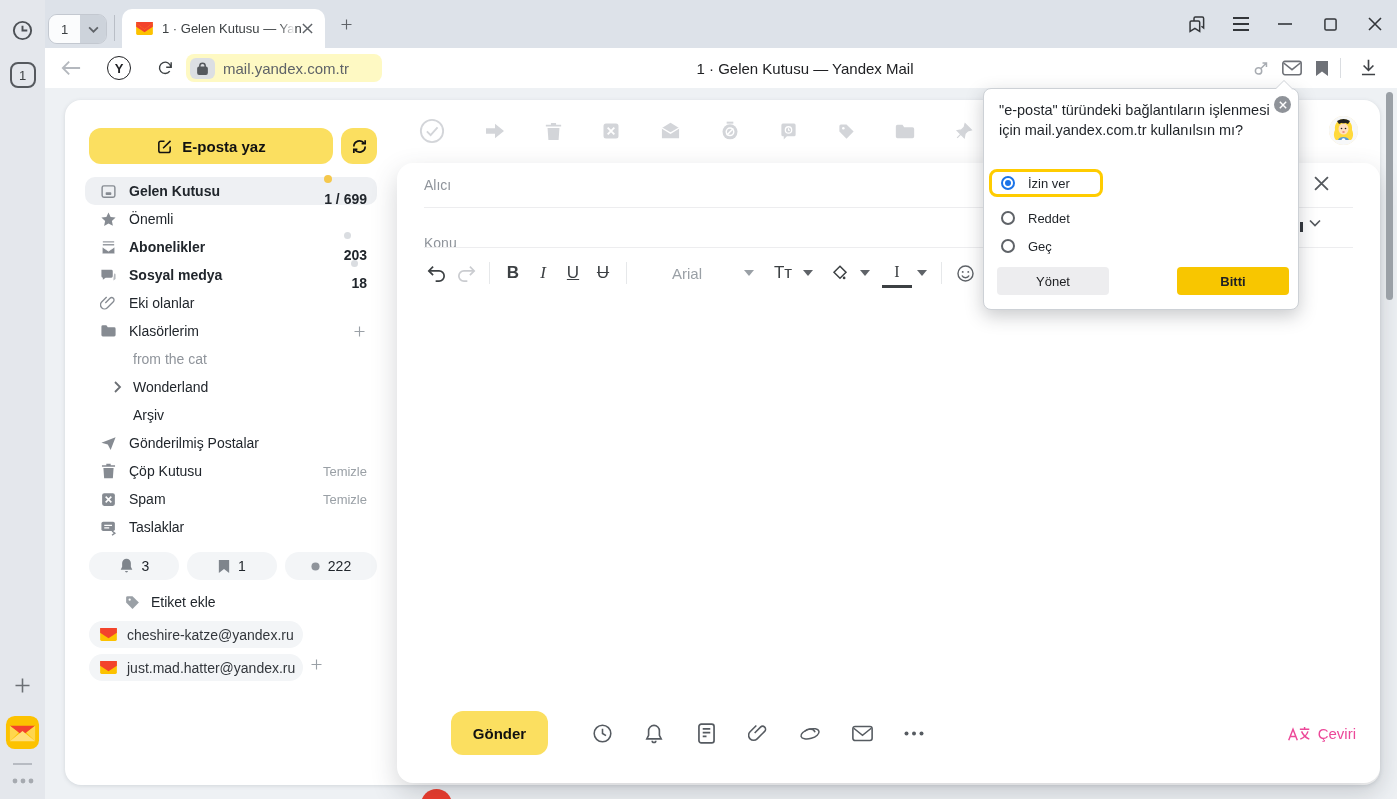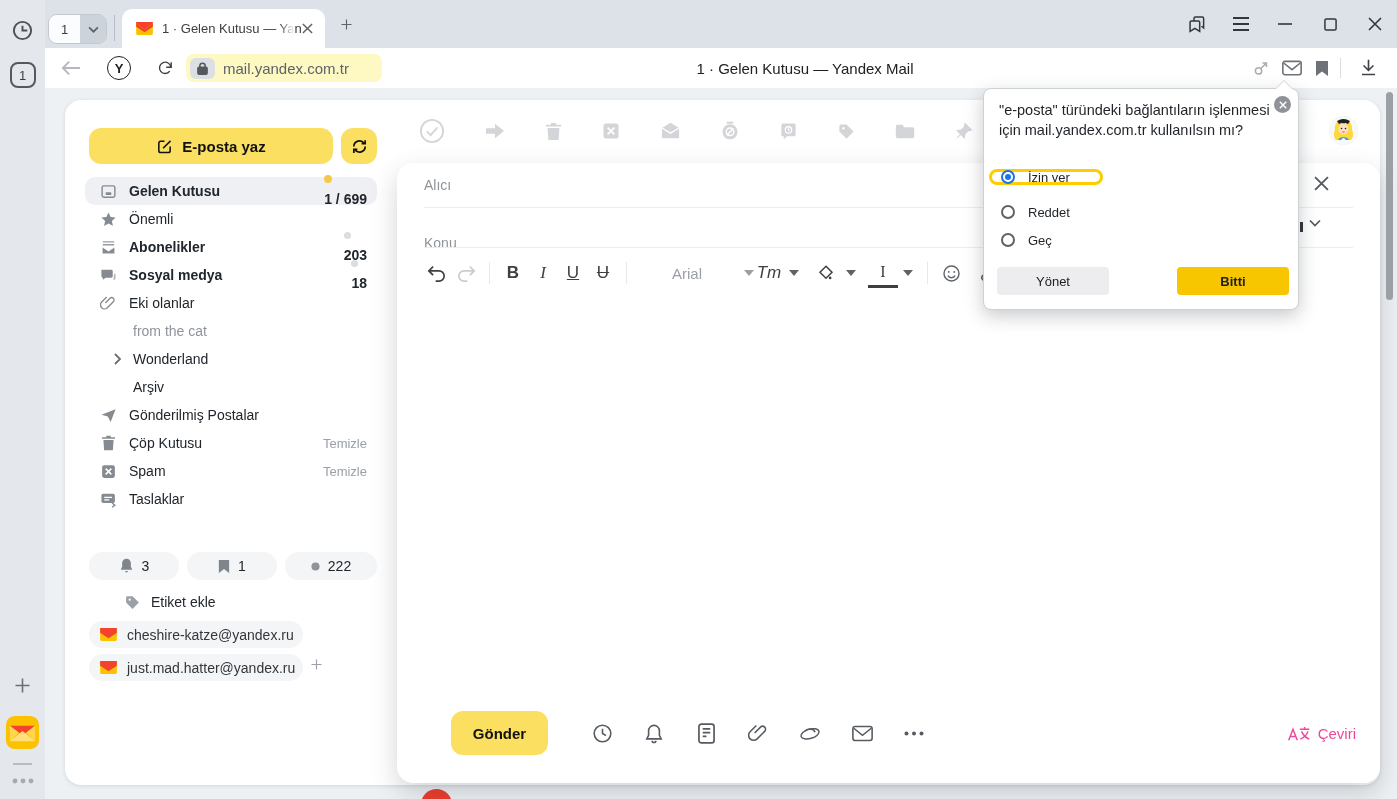--- a/index.html
+++ b/index.html
@@ -109,21 +109,21 @@
 
   
   .popup { position:absolute; left:983px; top:88px; width:316px; height:222px; background:#fff; border:1px solid #cdd1d6;
            border-radius:8px; box-shadow:0 6px 18px rgba(40,44,50,.25); z-index:50; }
   .popup .arrow { position:absolute; left:292px; top:-8px; width:0; height:0; border-left:8px solid transparent;
                   border-right:8px solid transparent; border-bottom:8px solid #fff;
                   filter:drop-shadow(0 -1px 0 #cdd1d6); }
   .pop-x { position:absolute; right:7px; top:7px; width:17px; height:17px; border-radius:50%; background:#8f9399;
            color:#fff; display:flex; align-items:center; justify-content:center; cursor:pointer; }
   .pop-msg { position:absolute; left:15px; top:11px; width:282px; font-size:14.5px; line-height:20px; color:#1f2328; }
-  .radio-row { position:absolute; left:5px; width:150px; height:16px; display:flex; align-items:center; padding-left:12px;
+  .radio-row { position:absolute; left:5px; width:150px; height:28px; display:flex; align-items:center; padding-left:12px;
                gap:13px; font-size:13px; color:#1f2328; cursor:pointer;text-align:center; }
   .radio-row.focus { width:114px; border:3px solid #ffcc00; border-radius:8px; padding-left:9px; }
   .rdo { width:14px; height:14px; border-radius:50%; border:2px solid #5f6368; background:#fff; flex:0 0 auto; }
   .rdo.on { border-color:#1a73e8; position:relative; }
   .rdo.on::after { content:""; position:absolute; left:2px; top:2px; width:6px; height:6px; border-radius:50%; background:#1a73e8; }
   .pop-btn { position:absolute; top:178px; width:112px; height:28px; border:0; border-radius:4px; font-size:13px;
              color:#202124; cursor:pointer; font-family:"Liberation Sans",sans-serif; }
   .pb-manage { left:13px; background:#ededef; }
   .pb-done { left:193px; background:#f8c600; font-weight:600; }
 
@@ -343,20 +343,33 @@
             <span>18</span>
           </span>
       </div>
       <div class="frow">
         <span class="fic">
             <svg width="16" height="16" viewBox="0 0 24 24" fill="none" stroke="currentColor" stroke-width="2">
               <path d="M8 12 l7-7 a3.5 3.5 0 0 1 5 5 l-9 9 a6 6 0 0 1 -8.5 -8.5 L10 3"></path>
             </svg>
           </span>
         <span>Eki olanlar</span>
+      </div>
+      <div class="frow">
+        <span class="fic">
+            <svg width="17" height="17" viewBox="0 0 24 24" fill="currentColor">
+              <path d="M2 5 a2 2 0 0 1 2-2 h5 l2 3 h9 a2 2 0 0 1 2 2 v9 a2 2 0 0 1 -2 2 H4 a2 2 0 0 1 -2-2 Z"></path>
+            </svg>
+          </span>
+        <span>Klasörlerim</span>
+        <span class="right" style="color:#9aa0a6;">
+            <svg width="15" height="15" viewBox="0 0 24 24" fill="none" stroke="currentColor" stroke-width="1.8">
+              <path d="M12 4v16M4 12h16"></path>
+            </svg>
+          </span>
       </div>
       <div class="frow subrow mut2">
         <span>from the cat</span>
       </div>
       <div class="frow subrow">
         <span class="subchev">
             <svg width="9" height="12" viewBox="0 0 8 12" fill="none" stroke="currentColor" stroke-width="1.8">
               <path d="M1.5 1 L6.5 6 L1.5 11"></path>
             </svg>
           </span>
@@ -573,21 +586,21 @@
       <span class="tbtn gl b-s">U</span>
       <span class="vdiv"></span>
       <span class="tbtn fontname">
           <span>Arial</span>
         </span>
       <span class="caret">
           <svg width="10" height="6" viewBox="0 0 10 6" fill="#9aa0a6">
             <path d="M0 0 h10 L5 6 Z"></path>
           </svg>
         </span>
-      <span class="tbtn tt" style="margin-left:0;font-style:italic;">
+      <span class="tbtn tt" style="margin-left:14px;">
           <span class="big">Tт</span>
         </span>
       <span class="caret">
           <svg width="10" height="6" viewBox="0 0 10 6" fill="#5f6368">
             <path d="M0 0 h10 L5 6 Z"></path>
           </svg>
         </span>
       <span class="tbtn" style="margin-left:12px;">
           <svg width="18" height="18" viewBox="0 0 24 24" fill="none" stroke="#3c4043" stroke-width="2">
             <path d="M12 3 L20 11 L12 19 L4 11 Z"></path>

